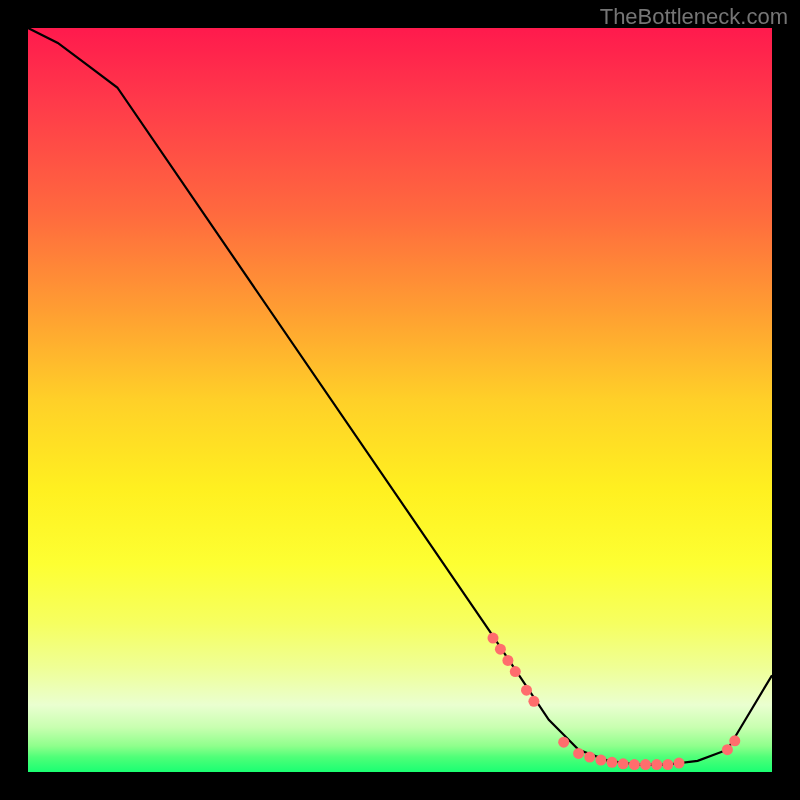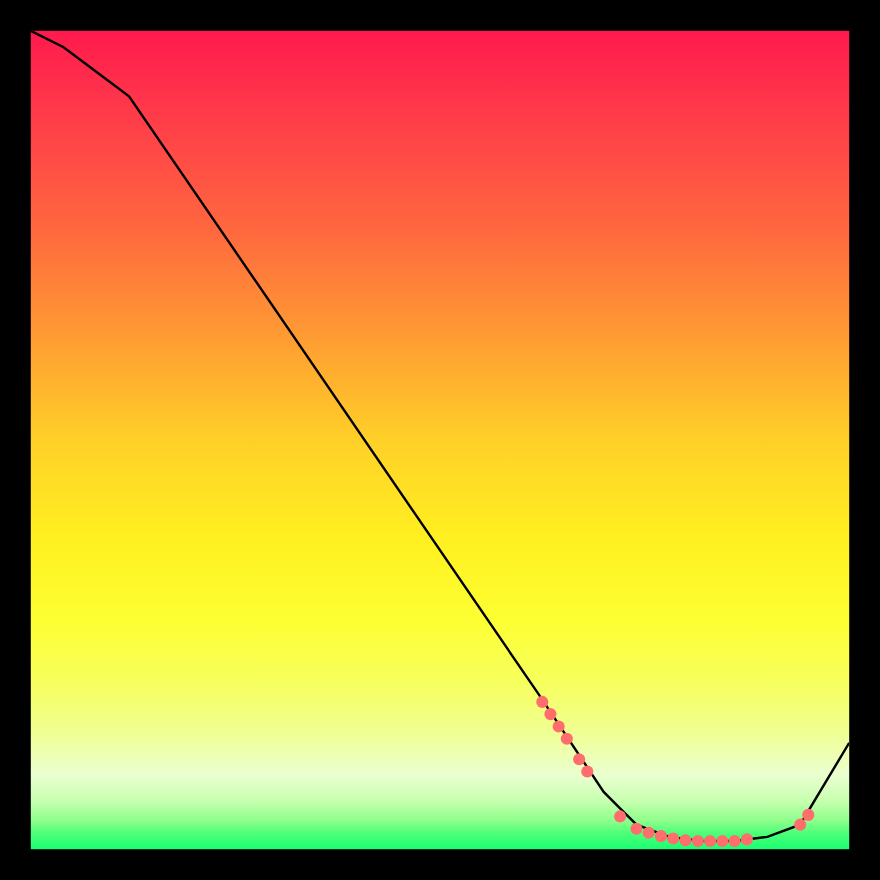--- a/index.html
+++ b/index.html
@@ -52,20 +52,21 @@
     height: 744px;
     display: block;
   }
   .curve { stroke: #000; stroke-width: 2.2; fill: none; }
   .dot { fill: #ff6d6d; stroke: none; }
 </style>
 </head>
 <body>
 
 <div class="wrapper">
+  <div class="attribution">TheBottleneck.com</div>
 
   <div class="plot">
     <svg viewBox="0 0 744 744" preserveAspectRatio="none">
       <path class="curve" id="curve-path" d="M 0.0 0.0 Q 14.9 7.5 29.8 14.9 Q 44.6 26.0 59.5 37.2 Q 74.4 48.4 89.3 59.5 Q 275.3 331.1 461.3 602.6 Q 491.0 647.3 520.8 691.9 Q 535.7 706.8 550.6 721.7 Q 565.4 727.2 580.3 732.8 Q 595.2 734.7 610.1 736.6 Q 624.9 736.6 639.8 736.6 Q 654.7 734.7 669.6 732.8 Q 684.5 727.3 699.4 721.7 Q 721.7 684.5 744.0 647.3"></path>
       <g id="dots-group">
           <circle cx="465.0" cy="610.1" r="5.5" class="dot" fill="#ff6d6d"></circle>
           <circle cx="472.4" cy="621.2" r="5.5" class="dot" fill="#ff6d6d"></circle>
           <circle cx="479.9" cy="632.4" r="5.5" class="dot" fill="#ff6d6d"></circle>
           <circle cx="487.3" cy="643.6" r="5.5" class="dot" fill="#ff6d6d"></circle>
           <circle cx="498.5" cy="662.2" r="5.5" class="dot" fill="#ff6d6d"></circle>

